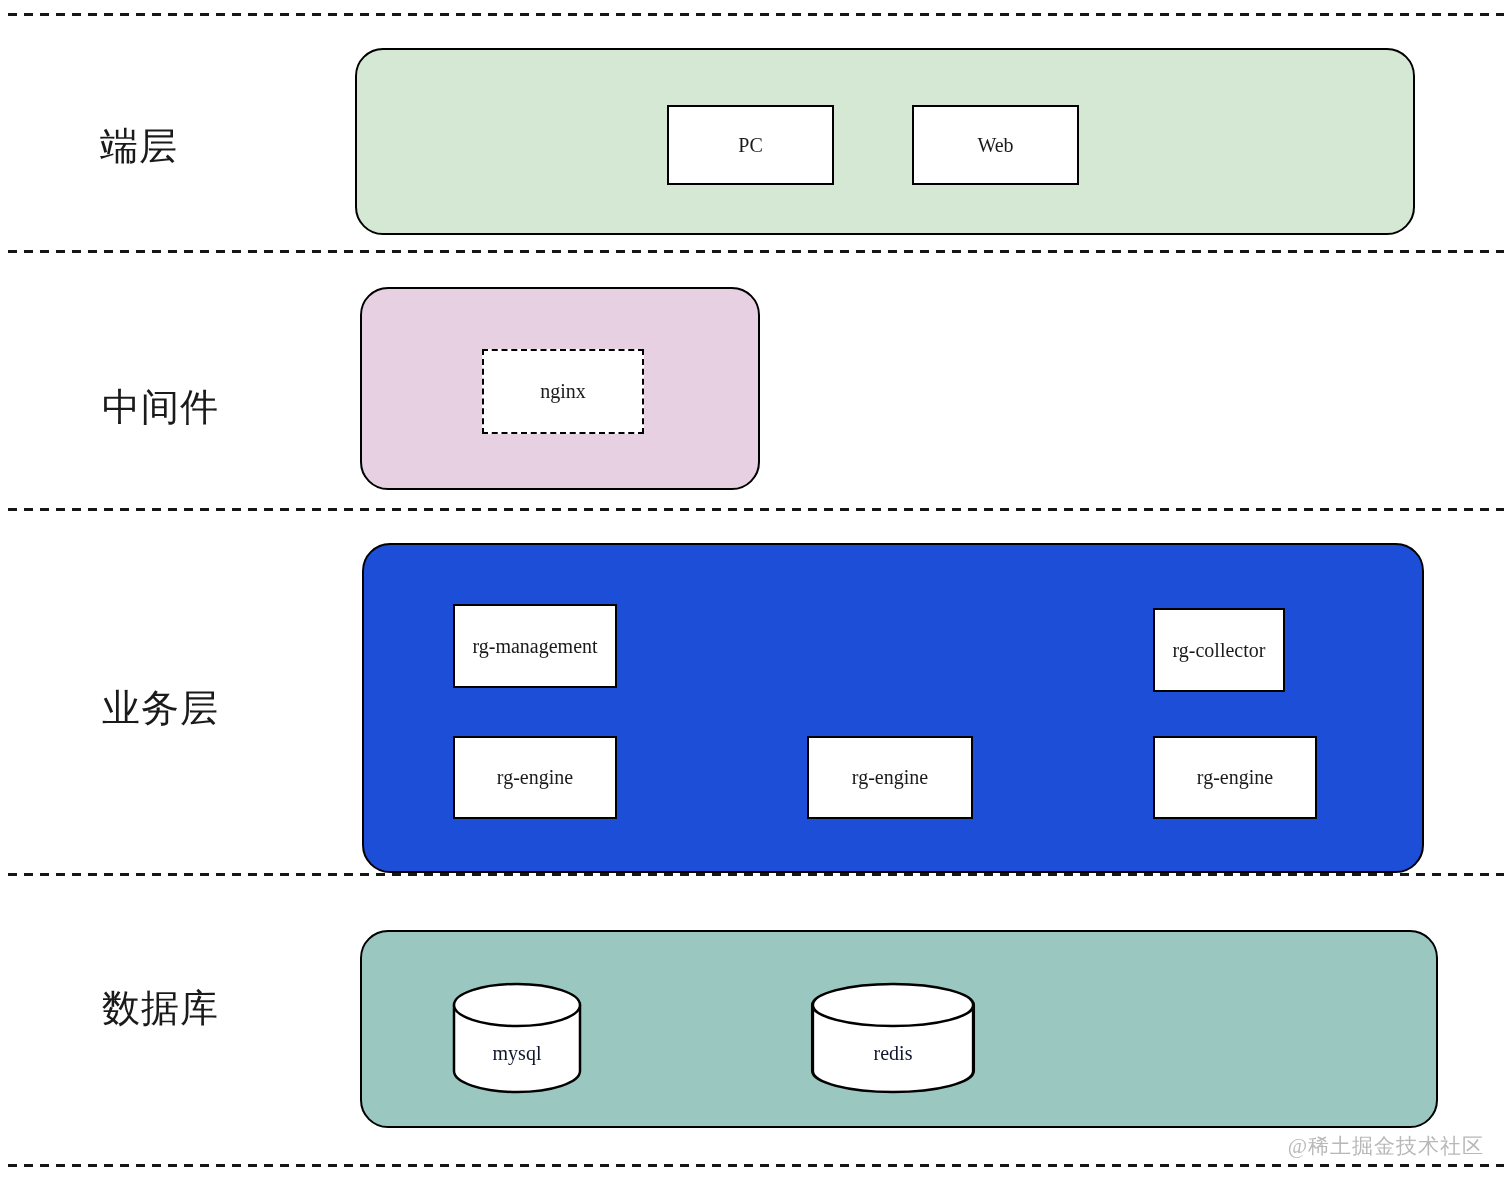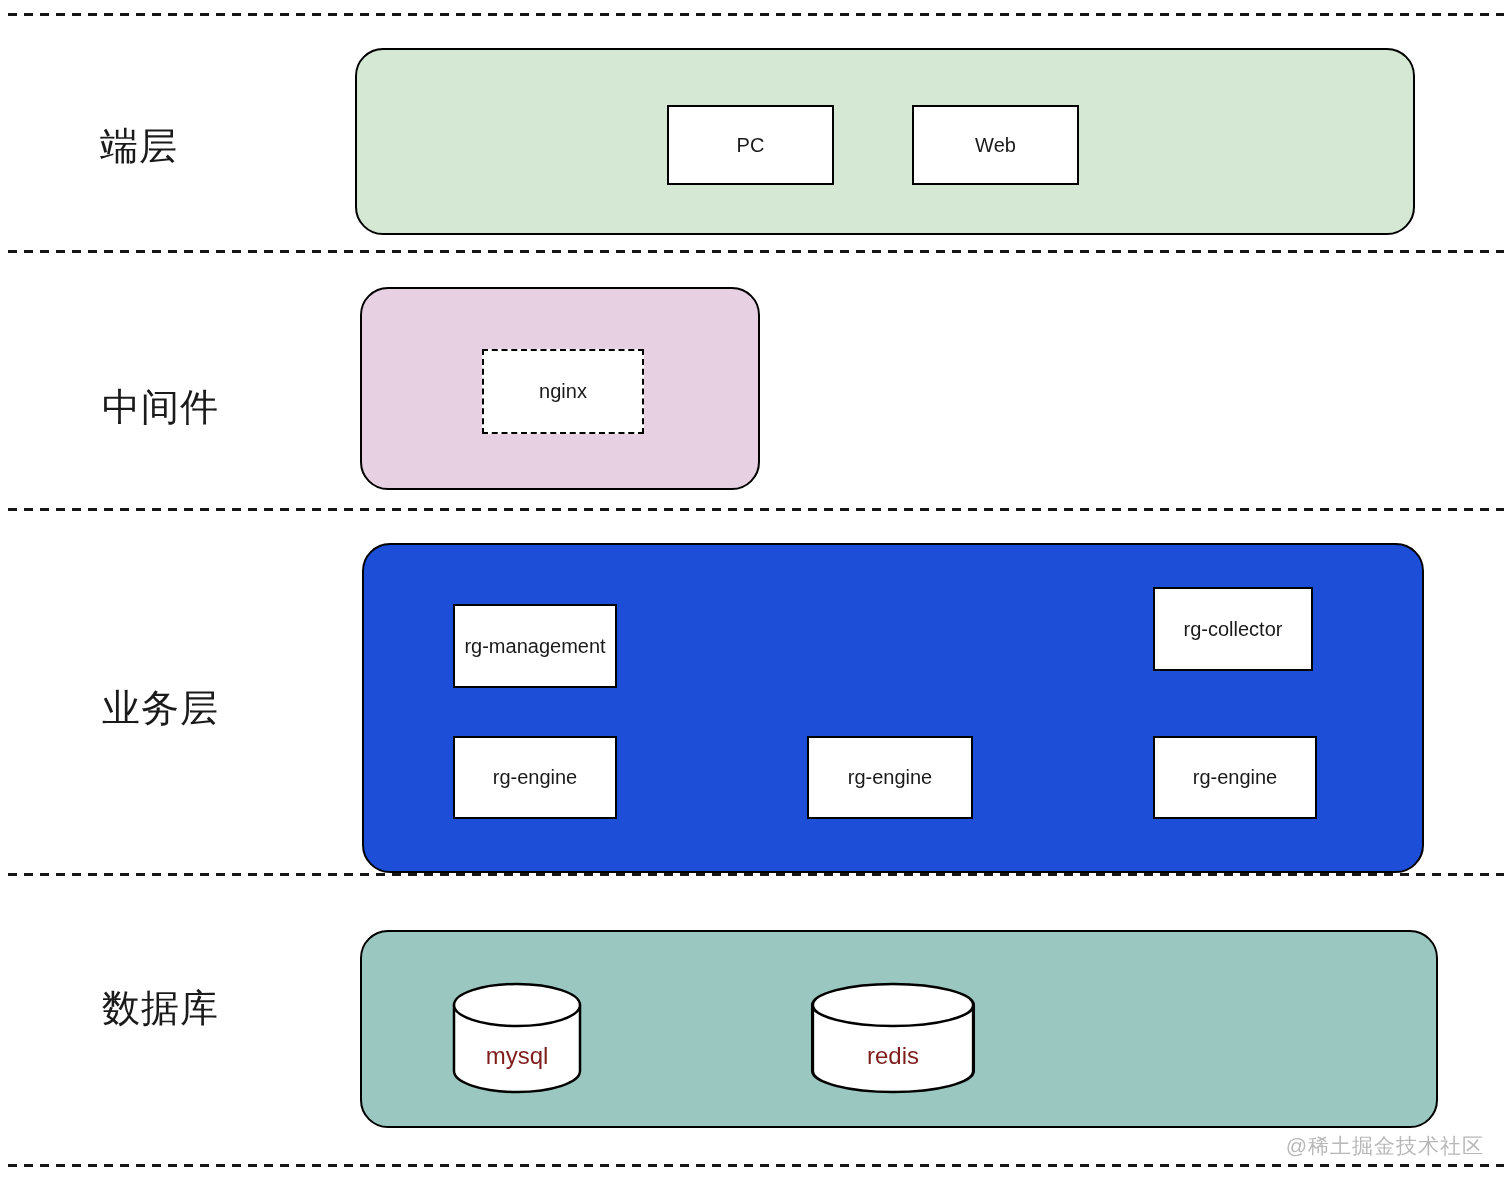--- a/index.html
+++ b/index.html
@@ -1,18 +1,18 @@
 <!DOCTYPE html>
 <html><head>
 <meta charset="utf-8">
 <style>
   html,body{margin:0;padding:0;background:#ffffff;}
   #page{
     position:relative;width:1512px;height:1186px;background:#ffffff;overflow:hidden;
-    font-family:Liberation Sans, sans-serif;color:#1a1a1a;
+    font-family:Liberation Serif, serif;color:#1a1a1a;
   }
   .sep{
     position:absolute;left:8px;right:8px;height:3px;
     background:repeating-linear-gradient(90deg,#161616 0 9px,transparent 9px 16px);
   }
   .layer-label{
     position:absolute;font-size:38px;letter-spacing:1px;color:#1a1a1a;white-space:nowrap;
   }
   .band{
     position:absolute;border:2px solid #000;border-radius:28px;box-sizing:border-box;
@@ -25,21 +25,21 @@
     position:absolute;background:#ffffff;border:2px solid #000;box-sizing:border-box;
     display:flex;align-items:center;justify-content:center;
     font-size:20px;color:#1a1a1a;text-align:center;
   }
   .node.dashed{border-style:dashed;}
   .node.rounded{border-radius:30px;}
   .cylinder{position:absolute;}
   .cylinder svg{position:absolute;left:0;top:0;width:100%;height:100%;display:block;}
   .cyl-label{
     position:absolute;left:0;top:54%;width:100%;text-align:center;
-    font-size:24px;color:#7f1d1d;
+    font-size:20px;color:#0f172a;
   }
   .watermark{
     position:absolute;right:28px;top:1132px;font-size:21px;color:#b8b8b8;
     letter-spacing:1px;white-space:nowrap;
   }
 </style>
 </head>
 <body>
 
 <div id="page">
@@ -68,21 +68,21 @@
     <div class="node" style="left:555px;top:55px;width:167px;height:80px">
       <span>Web</span>
     </div>
   </div>
 
 
   <div class="band business">
     <div class="node" style="left:89px;top:59px;width:164px;height:84px">
       <span>rg-management</span>
     </div>
-    <div class="node" style="left:789px;top:42px;width:160px;height:84px">
+    <div class="node" style="left:789px;top:63px;width:132px;height:84px">
       <span>rg-collector</span>
     </div>
     <div class="node" style="left:89px;top:191px;width:164px;height:83px">
       <span>rg-engine</span>
     </div>
     <div class="node" style="left:443px;top:191px;width:166px;height:83px">
       <span>rg-engine</span>
     </div>
     <div class="node" style="left:789px;top:191px;width:164px;height:83px">
       <span>rg-engine</span>

